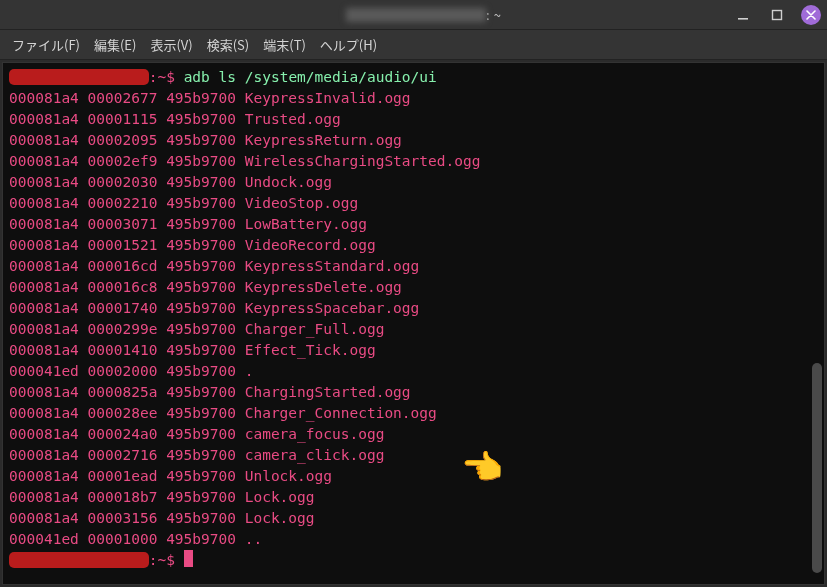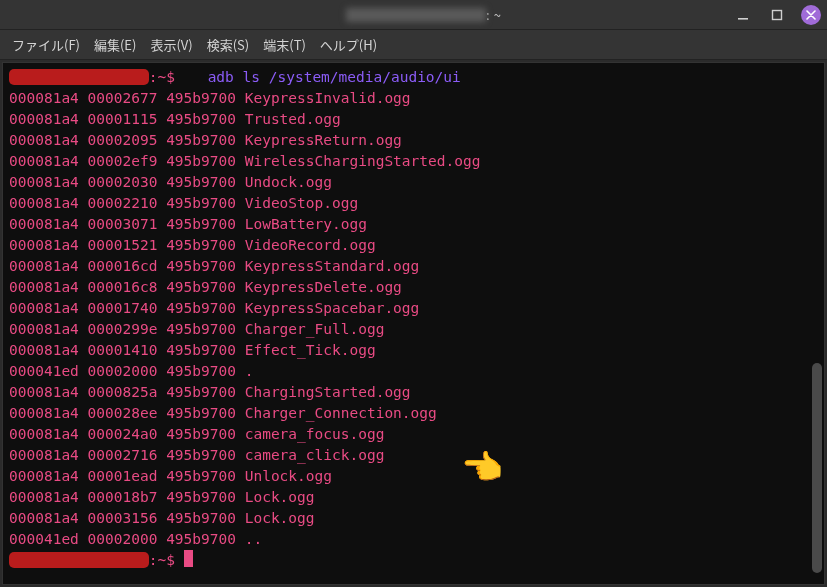--- a/index.html
+++ b/index.html
@@ -98,21 +98,21 @@
     color: #7bbf3a;
     background: #b91c1c;
     border-radius: 5px;
   }
   .prompt-user.mask {
     color: transparent;
   }
   .prompt-sep { color: #e94b84; }
   .prompt-path { color: #e94b84; }
   .prompt-dollar { color: #e94b84; }
-  .cmd { color: #8b5cf6; margin-left: 24px; }
+  .cmd { color: #86efac; }
   .row { color: #e94b84; text-align: right; }
   .cursor {
     display:inline-block;
     width: 9px; height: 17px;
     background: #e94b84;
     vertical-align: -2px;
   }
   .scrollbar {
     position: absolute;
     right: 2px;
@@ -192,19 +192,19 @@
 <span class="row">000081a4 0000299e 495b9700 Charger_Full.ogg</span>
 <span class="row">000081a4 00001410 495b9700 Effect_Tick.ogg</span>
 <span class="row">000041ed 00002000 495b9700 .</span>
 <span class="row">000081a4 0000825a 495b9700 ChargingStarted.ogg</span>
 <span class="row">000081a4 000028ee 495b9700 Charger_Connection.ogg</span>
 <span class="row">000081a4 000024a0 495b9700 camera_focus.ogg</span>
 <span class="row">000081a4 00002716 495b9700 camera_click.ogg</span>
 <span class="row">000081a4 00001ead 495b9700 Unlock.ogg</span>
 <span class="row">000081a4 000018b7 495b9700 Lock.ogg</span>
 <span class="row">000081a4 00003156 495b9700 Lock.ogg</span>
-<span class="row">000041ed 00002000 495b9700 ..</span>
+<span class="row">000041ed 00001000 495b9700 ..</span>
 <span class="prompt-user mask">xxxxxxxxxxxxxxxx</span><span class="prompt-sep">:</span><span class="prompt-path">~</span><span class="prompt-dollar">$</span> <span class="cursor"></span></div>
     <div class="scrollbar"></div>
     <div class="pointer">👈</div>
   </div>
 
 </div>
 
 </body></html>

